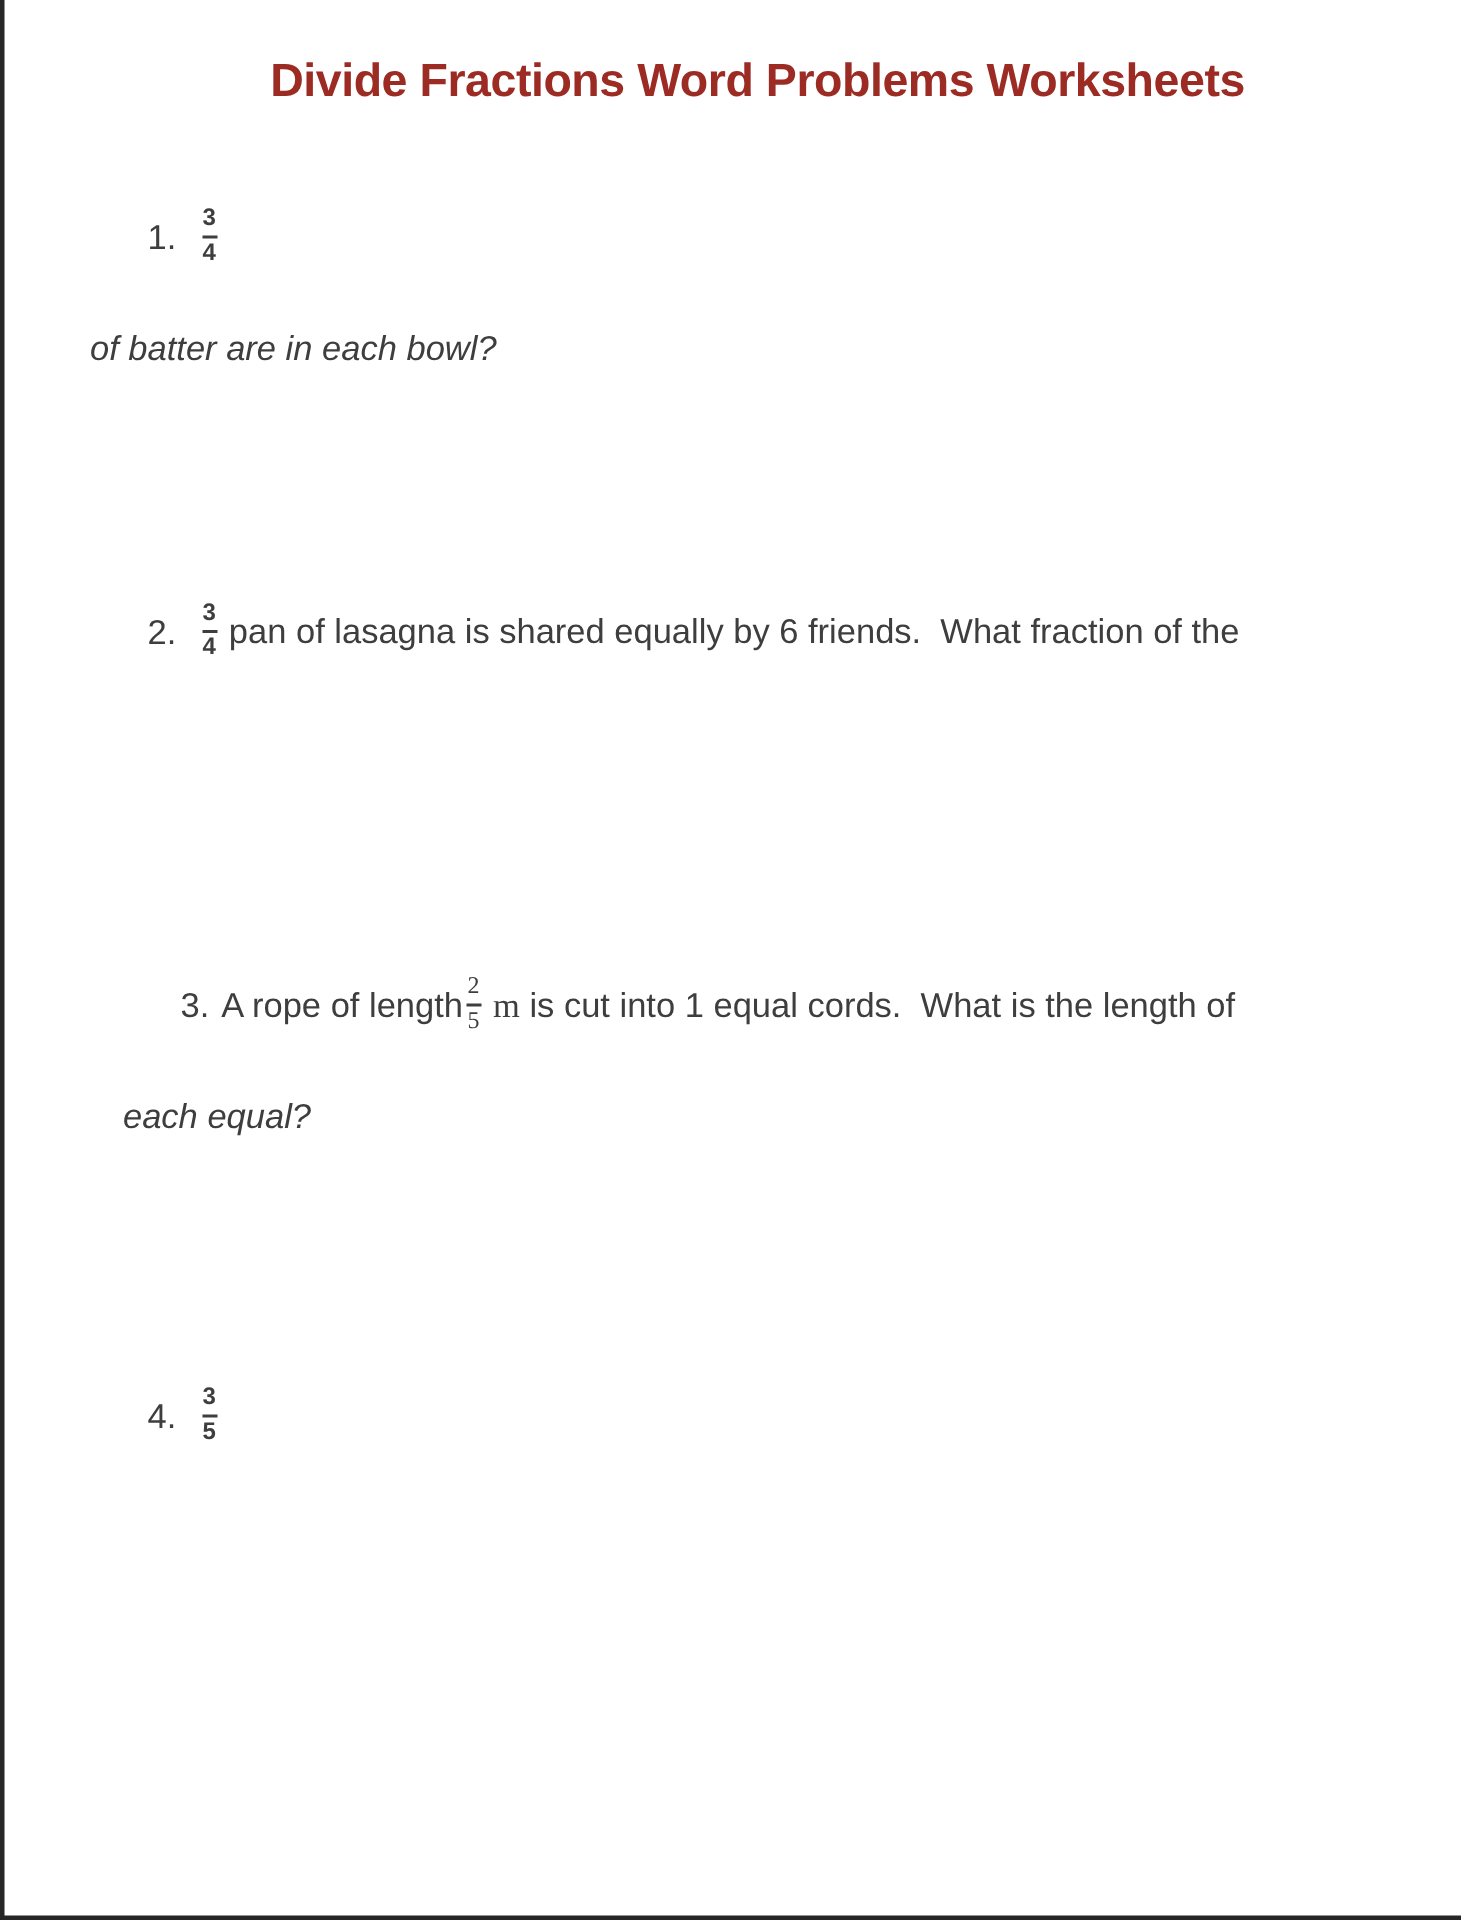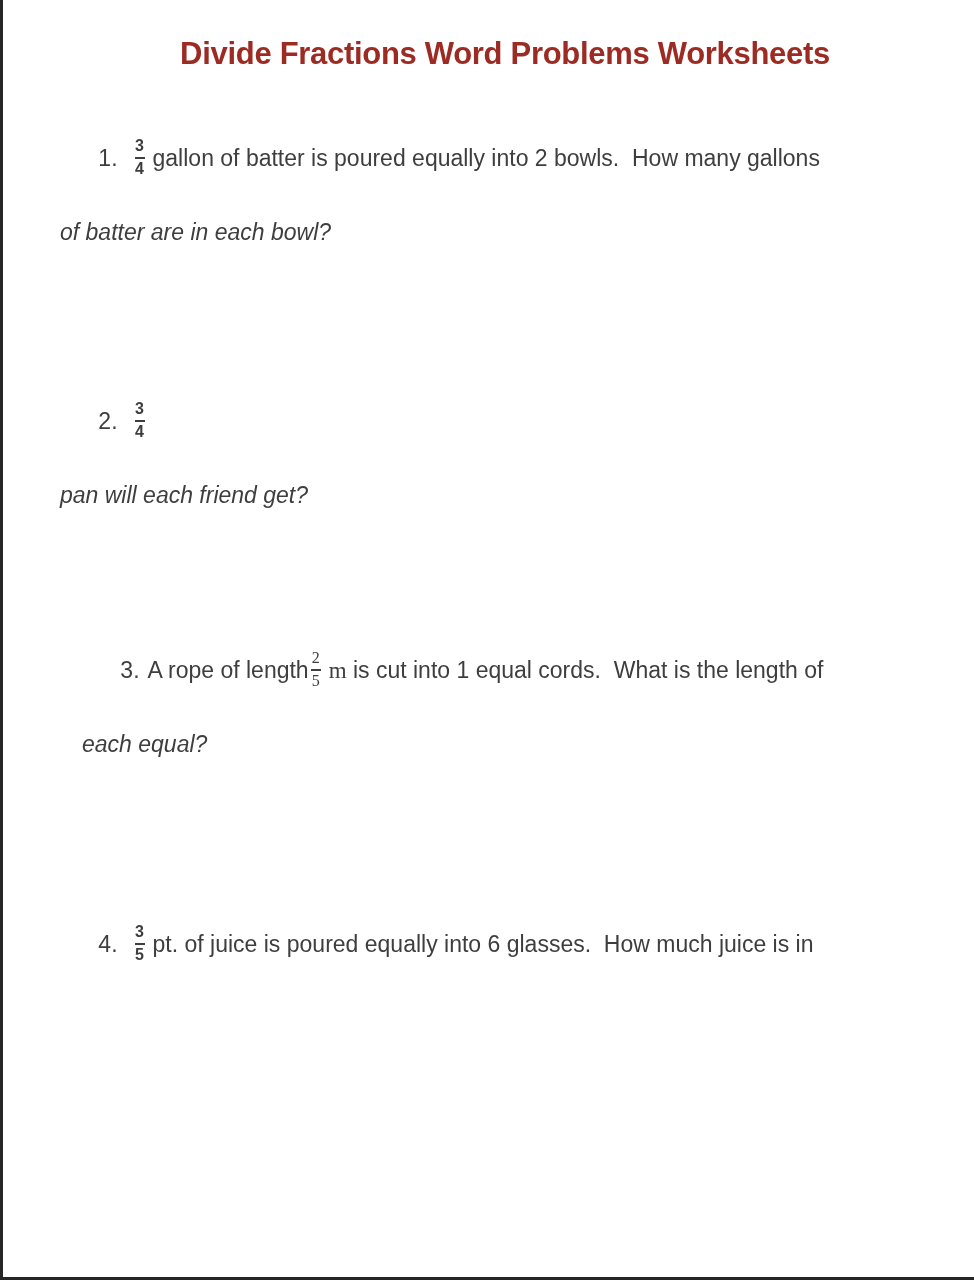--- a/index.html
+++ b/index.html
@@ -96,37 +96,36 @@
 <body>
 
 <div class="page">
   <div class="edge-left"></div>
   <div class="edge-bottom"></div>
 
   <div class="title">Divide Fractions Word Problems Worksheets</div>
 
   <div class="problem p1">
     <div class="line">
-      <span class="pnum">1.</span><span class="frac"><span>3</span><span class="frac-bar"></span><span>4</span></span><span>gallon of batter is poured equally into 2 bowls.  How many gallons</span>
+      <span class="pnum">1.</span><span class="frac"><span>3</span><span class="frac-bar"></span><span>4</span></span>
     </div>
     <div class="line line2">of batter are in each bowl?</div>
   </div>
 
   <div class="problem p2">
     <div class="line">
-      <span class="pnum">2.</span><span class="frac"><span>3</span><span class="frac-bar"></span><span>4</span></span>
+      <span class="pnum">2.</span><span class="frac"><span>3</span><span class="frac-bar"></span><span>4</span></span><span>pan of lasagna is shared equally by 6 friends.  What fraction of the</span>
     </div>
-    <div class="line line2">pan will each friend get?</div>
   </div>
 
   <div class="problem p3">
     <div class="line">
       <span class="pnum tight">3.</span><span>A rope of length</span><span class="frac serif"><span>2</span><span class="frac-bar"></span><span>5</span></span><span class="serif-unit">m</span><span> is cut into 1 equal cords.  What is the length of</span>
     </div>
     <div class="line line2">each equal?</div>
   </div>
 
   <div class="problem p4">
     <div class="line">
-      <span class="pnum">4.</span><span class="frac"><span>3</span><span class="frac-bar"></span><span>5</span></span><span>pt. of juice is poured equally into 6 glasses.  How much juice is in</span>
+      <span class="pnum">4.</span><span class="frac"><span>3</span><span class="frac-bar"></span><span>5</span></span>
     </div>
   </div>
 </div>
 
 </body></html>

